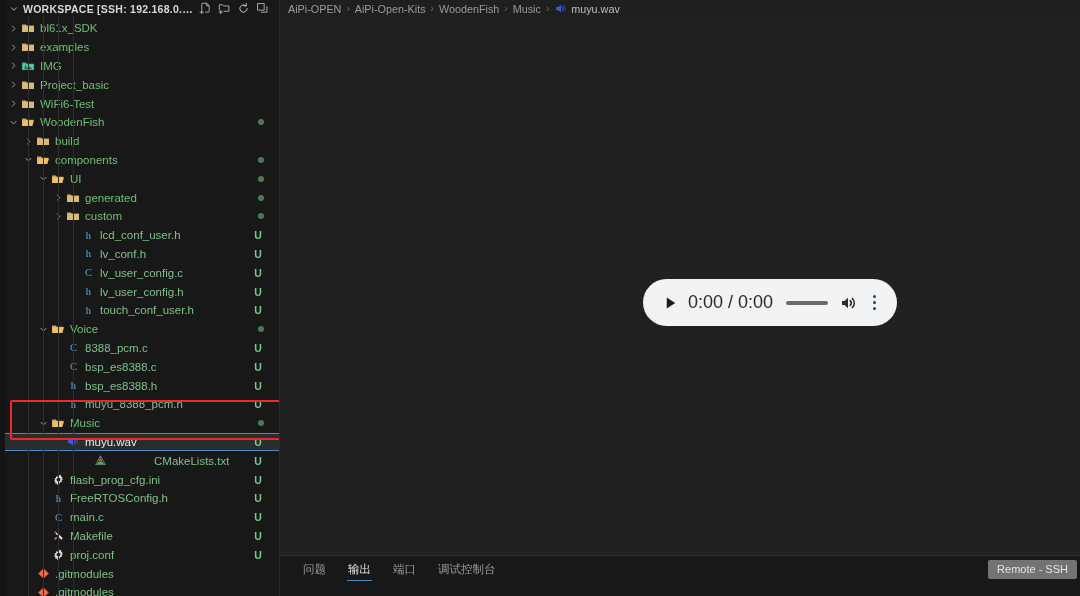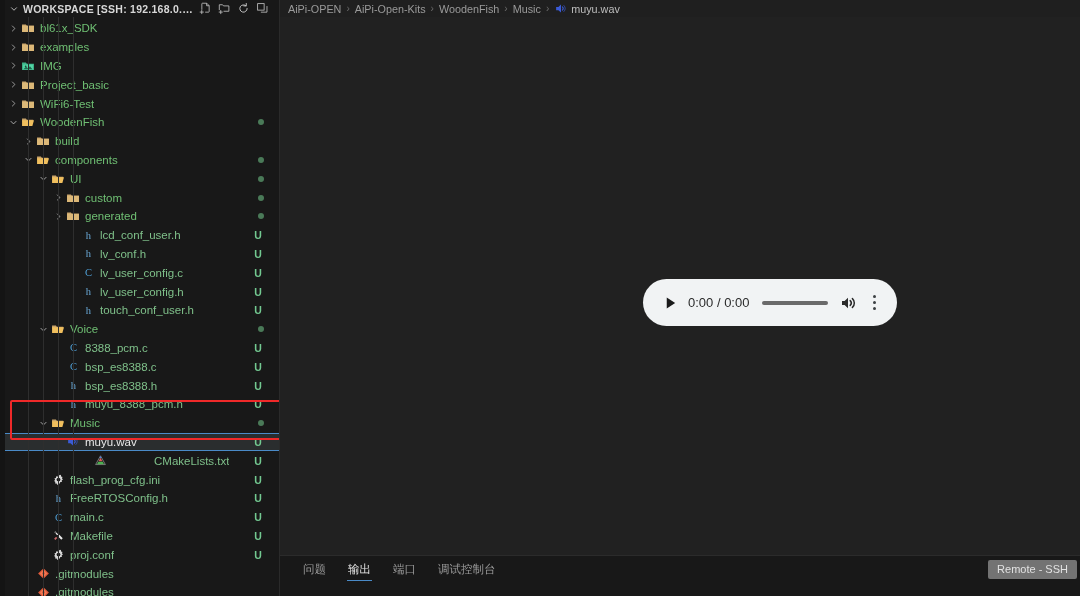--- a/index.html
+++ b/index.html
@@ -109,21 +109,21 @@
   
   .audio-player {
     position: absolute; left: 363px; top: 262px;
     width: 254px; height: 47px;
     background: #f1f3f4; border-radius: 24px;
     display: flex; align-items: center; padding: 0 14px 0 16px;
     gap: 0;
   }
   .ap-play { width: 22px; flex: 0 0 22px; display: flex; align-items: center; justify-content: center; cursor: pointer; }
   .ap-time {
-    font-size: 13px; color: #2b2b2b; margin-left: 7px;
+    font-size: 18px; color: #2b2b2b; margin-left: 7px;
     font-family: "Liberation Sans", sans-serif; white-space: nowrap;
   }
   .ap-track { flex: 1 1 auto; height: 4px; margin: 0 11px 0 13px; background: #6a6a6a; border-radius: 2px; }
   .ap-vol { width: 20px; flex: 0 0 20px; display: flex; align-items: center; justify-content: center; cursor: pointer; }
   .ap-menu { width: 18px; flex: 0 0 18px; display: flex; align-items: center; justify-content: center; cursor: pointer; margin-left: 6px; }
   .ap-menu .d { width: 3px; height: 3px; border-radius: 50%; background: #3c4043; margin: 1.4px 0; }
 
   
   .panel {
     height: 41px; flex: 0 0 41px; background: #181818;
@@ -332,36 +332,36 @@
             <svg width="9" height="9" viewBox="0 0 16 16">
               <path d="M6 3.5L10.5 8 6 12.5" stroke="#b0b0b0" stroke-width="1.5" fill="none" stroke-linecap="round" stroke-linejoin="round"></path>
             </svg>
           </span>
           <span class="ficon" style="display: flex; align-items: center; justify-content: center;">
             <svg width="14" height="14" viewBox="0 0 16 16">
               <path d="M1.2 4.1h4.4l1.1 1.3h8.1v7.2H1.2z" fill="#c9a46a"></path>
               <path d="M1.2 5.4h13.6v7.2H1.2z" fill="#dcb878"></path>
             </svg>
           </span>
-          <span class="label lbl-folder">custom</span>
+          <span class="label lbl-folder">generated</span>
           <span class="dot"></span>
         </div>
         <div class="row" style="padding-left: 47px;">
           <span class="twisty">
             <svg width="9" height="9" viewBox="0 0 16 16">
               <path d="M6 3.5L10.5 8 6 12.5" stroke="#b0b0b0" stroke-width="1.5" fill="none" stroke-linecap="round" stroke-linejoin="round"></path>
             </svg>
           </span>
           <span class="ficon" style="display: flex; align-items: center; justify-content: center;">
             <svg width="14" height="14" viewBox="0 0 16 16">
               <path d="M1.2 4.1h4.4l1.1 1.3h8.1v7.2H1.2z" fill="#c9a46a"></path>
               <path d="M1.2 5.4h13.6v7.2H1.2z" fill="#dcb878"></path>
             </svg>
           </span>
-          <span class="label lbl-folder">generated</span>
+          <span class="label lbl-folder">custom</span>
           <span class="dot"></span>
         </div>
         <div class="row" style="padding-left: 62px;">
           <span class="twisty"></span>
           <span class="ficon" style="display: flex; align-items: center; justify-content: center;">
             <svg width="13" height="13" viewBox="0 0 16 16">
               <text x="8" y="12.4" font-family="Liberation Serif, serif" font-size="13" fill="#6aa9d8" text-anchor="middle">h</text>
             </svg>
           </span>
           <span class="label lbl-file">lcd_conf_user.h</span>

